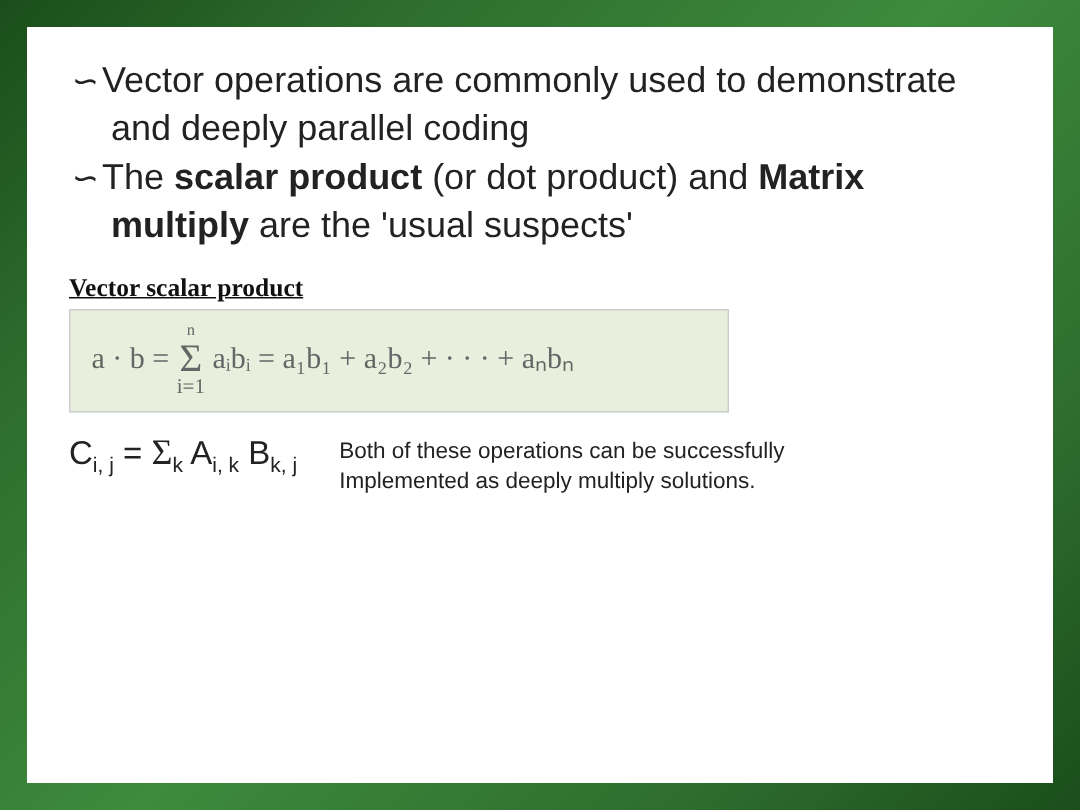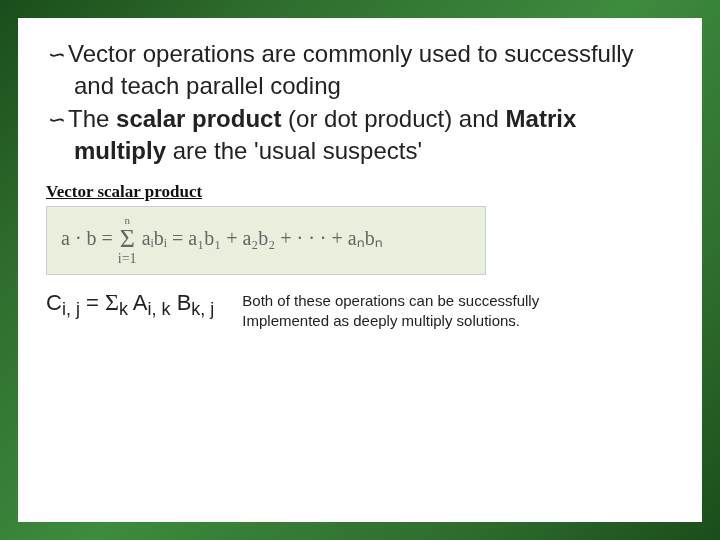--- a/index.html
+++ b/index.html
@@ -83,39 +83,39 @@
     align-items: flex-start;
     gap: 28px;
     margin-top: 2px;
   }
   .matrix-formula {
     font-family: Arial, sans-serif;
     font-size: 22px;
     color: #222;
     padding-top: 4px;
   }
-  .matrix-formula .sub { font-size: 18px; vertical-align: sub; }
+  .matrix-formula .sub { font-size: 14px; vertical-align: sub; }
   .matrix-formula .sig { font-family: serif; font-size: 24px; }
   .note {
     font-family: Liberation Sans, sans-serif;
     font-size: 15px;
     color: #222;
     line-height: 1.35;
     padding-top: 6px;
   }
 </style>
 </head>
 <body>
 
 <div class="slide">
 
 
   <div class="bullet-block">
     <span class="bullet-line">
-      <span class="bullet-icon">∽</span><span>Vector operations are commonly used to successfully and teach parallel coding</span>
+      <span class="bullet-icon">∽</span><span>Vector operations are commonly used to demonstrate and deeply parallel coding</span>
     </span>
     <span class="bullet-line">
       <span class="bullet-icon">∽</span><span>The </span><span class="bold">scalar product</span><span> (or </span><span class="italic">dot product</span><span>) and </span><span class="bold">Matrix multiply</span><span> are the 'usual suspects'</span>
     </span>
   </div>
 
   <div class="section-label">Vector scalar product</div>
 
   <div class="formula-box">
     <span>a · b = </span>

